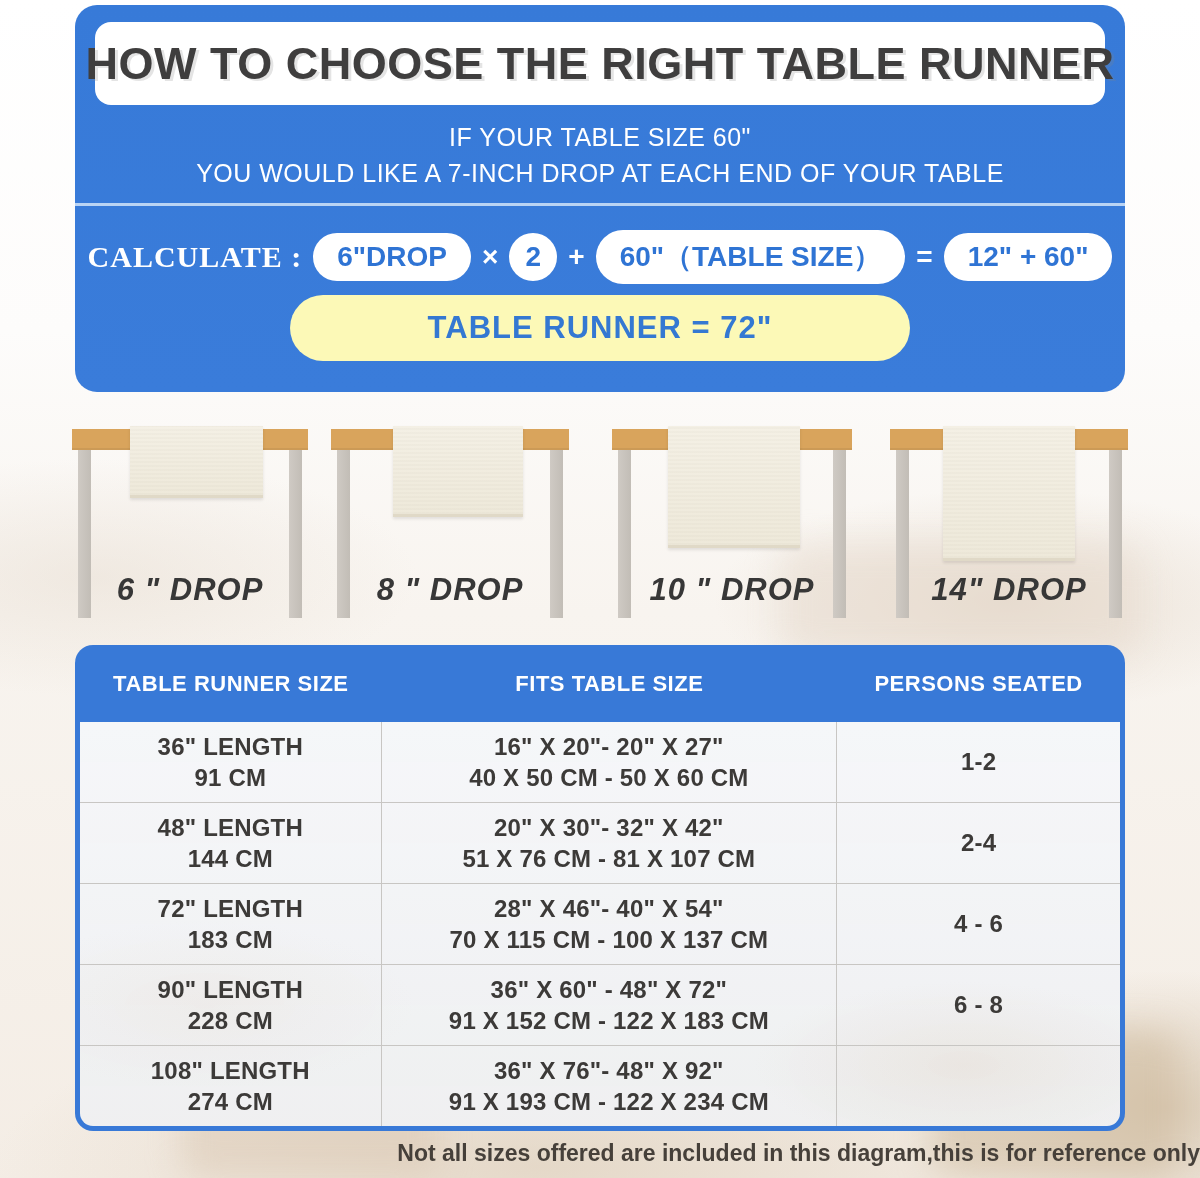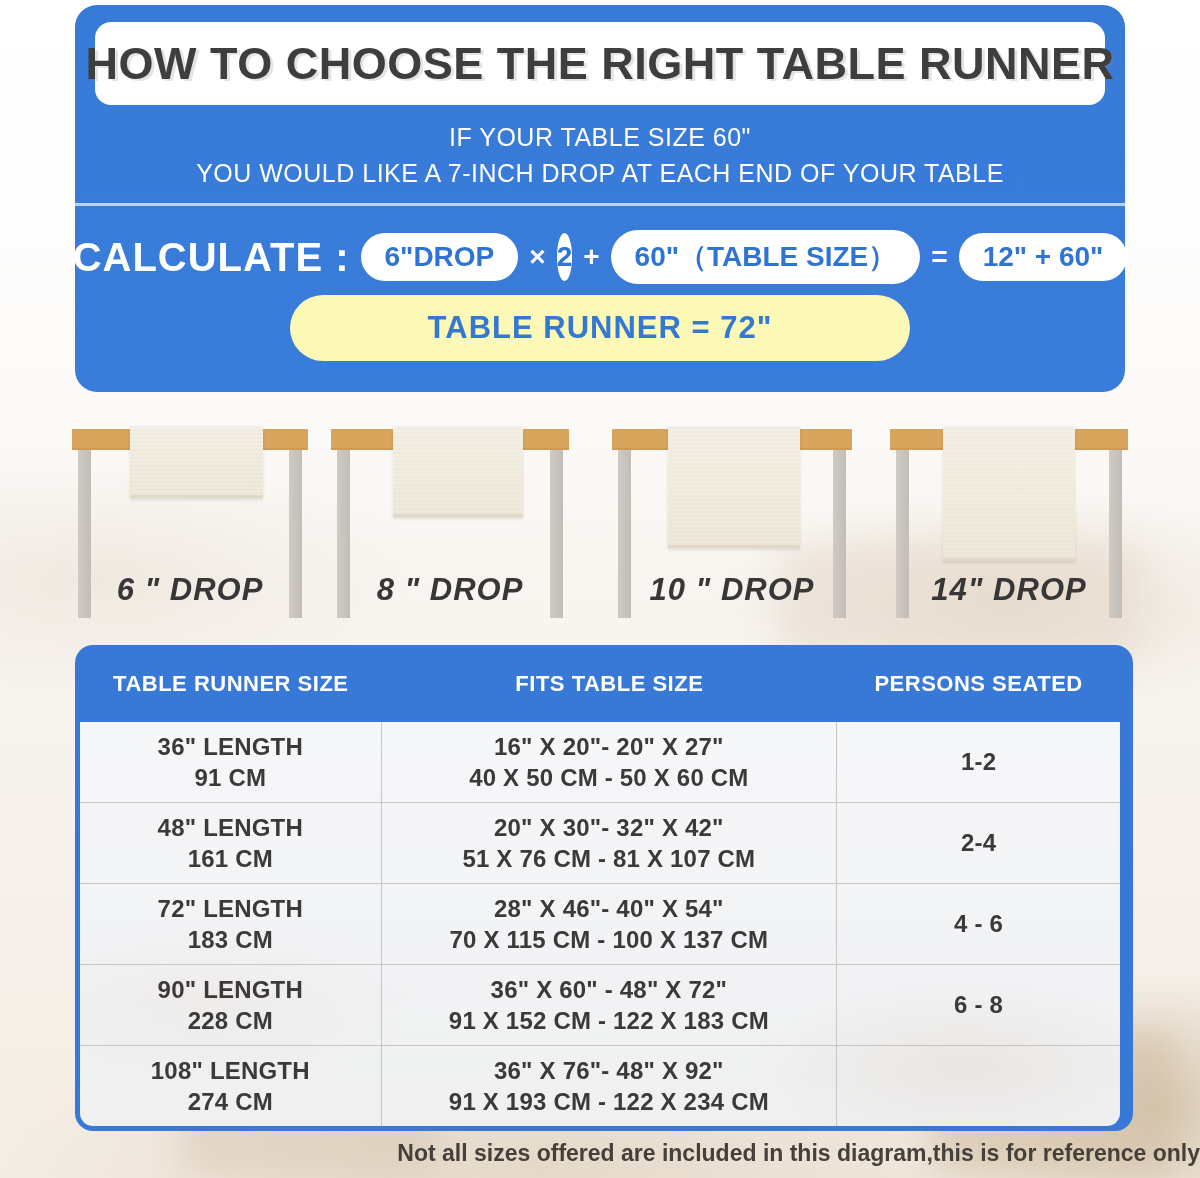--- a/index.html
+++ b/index.html
@@ -25,21 +25,21 @@
   .title-banner{position:absolute;left:20px;top:17px;width:1010px;height:83px;
                 background:#ffffff;border-radius:16px;display:flex;align-items:center;justify-content:center;}
   .title-banner span{font-size:45px;font-weight:800;color:#3f3e3e;letter-spacing:0.5px;
                      text-shadow:3px 2px 0 rgba(130,130,130,0.22);white-space:nowrap;}
   .sub{position:absolute;width:100%;text-align:center;color:#ffffff;font-size:25px;font-weight:400;letter-spacing:0.5px;}
   .sub1{top:118px;} .sub2{top:154px;}
   .panel-divider{position:absolute;left:0;top:198px;width:100%;height:3px;background:rgba(230,242,252,0.75);}
 
   .calc-row{position:absolute;left:0;top:224px;width:100%;height:56px;
             display:flex;align-items:center;justify-content:center;gap:11px;}
-  .calc-label{color:#ffffff;font-size:40px;font-weight:800;letter-spacing:1px;white-space:nowrap;}
+  .calc-label{color:#ffffff;font-size:30px;font-weight:800;letter-spacing:1px;white-space:nowrap;font-family:Liberation Serif, serif;}
   .pill{background:#ffffff;color:#2f74d4;font-size:28px;font-weight:800;
         border-radius:29px;padding:8px 24px;white-space:nowrap;}
   .op{color:#ffffff;font-size:28px;font-weight:800;}
   .circle{background:#ffffff;color:#2f74d4;width:48px;height:48px;border-radius:50%;
           display:flex;align-items:center;justify-content:center;font-size:28px;font-weight:800;}
 
   .total-pill{position:absolute;left:215px;top:290px;width:620px;height:66px;background:#fcf9b7;
               border-radius:33px;display:flex;align-items:center;justify-content:center;}
   .total-pill span{color:#3478d2;font-size:31px;font-weight:800;letter-spacing:1px;}
 
@@ -59,21 +59,21 @@
           border-bottom:3px solid #e0d9c7;box-shadow:0 2px 3px rgba(0,0,0,0.10);}
   .f1 .runner{left:58px;width:133px;height:69px;}
   .f2 .runner{left:62px;width:130px;height:88px;}
   .f3 .runner{left:56px;width:132px;height:119px;}
   .f4 .runner{left:53px;width:132px;height:132px;}
   .drop-label{position:absolute;top:143px;width:100%;text-align:center;
               font-size:31px;font-weight:800;font-style:italic;color:#373737;letter-spacing:1px;z-index:4;}
 
   
   .panel-bottom{position:absolute;left:75px;top:645px;width:1050px;height:486px;
-                background:#3879d7;border-radius:18px;padding-left:8px;}
+                background:#3879d7;border-radius:18px;}
   .thead{position:absolute;left:5px;top:0;width:1040px;height:77px;
          display:grid;grid-template-columns:29% 43.8% 27.2%;align-items:center;}
   .thead div{text-align:center;color:#ffffff;font-size:22px;font-weight:800;letter-spacing:0.5px;}
   .tbody{position:absolute;left:5px;top:77px;width:1040px;height:404px;
          border-radius:0 0 13px 13px;overflow:hidden;display:flex;flex-direction:column;
          background:
            radial-gradient(ellipse 300px 120px at 85% 85%, rgba(216,199,176,0.25), transparent 70%),
            radial-gradient(ellipse 300px 120px at 12% 70%, rgba(226,214,200,0.22), transparent 70%),
            linear-gradient(rgba(252,251,250,0.97),rgba(249,246,242,0.95));}
   .trow{flex:1;display:grid;grid-template-columns:29% 43.8% 27.2%;border-bottom:1px solid #c8c6c3;}
@@ -165,21 +165,21 @@
           <div>40 X 50 CM - 50 X 60 CM</div>
         </div>
         <div class="cell c3">
           <div>1-2</div>
         </div>
       </div>
 
       <div class="trow">
         <div class="cell c1">
           <div>48" LENGTH</div>
-          <div>161 CM</div>
+          <div>144 CM</div>
         </div>
         <div class="cell c2">
           <div>20" X 30"- 32" X 42"</div>
           <div>51 X 76 CM - 81 X 107 CM</div>
         </div>
         <div class="cell c3">
           <div>2-4</div>
         </div>
       </div>
 

